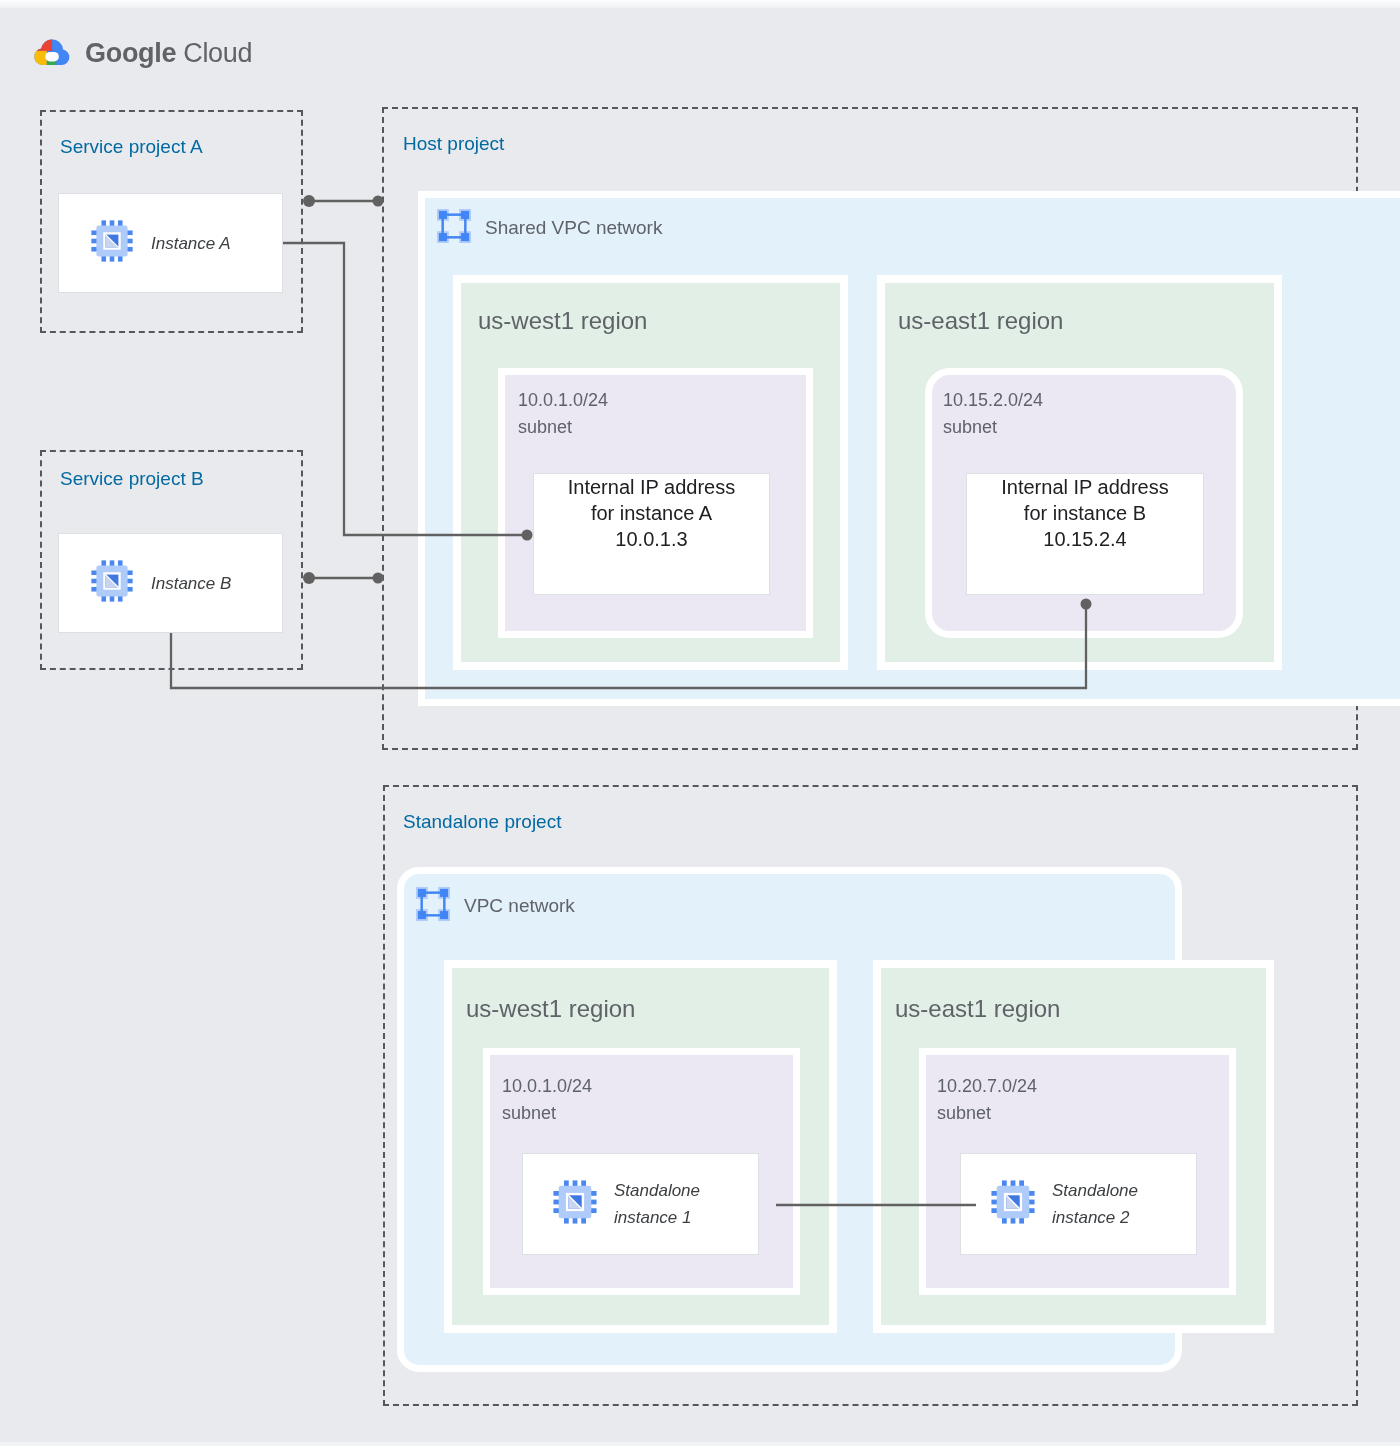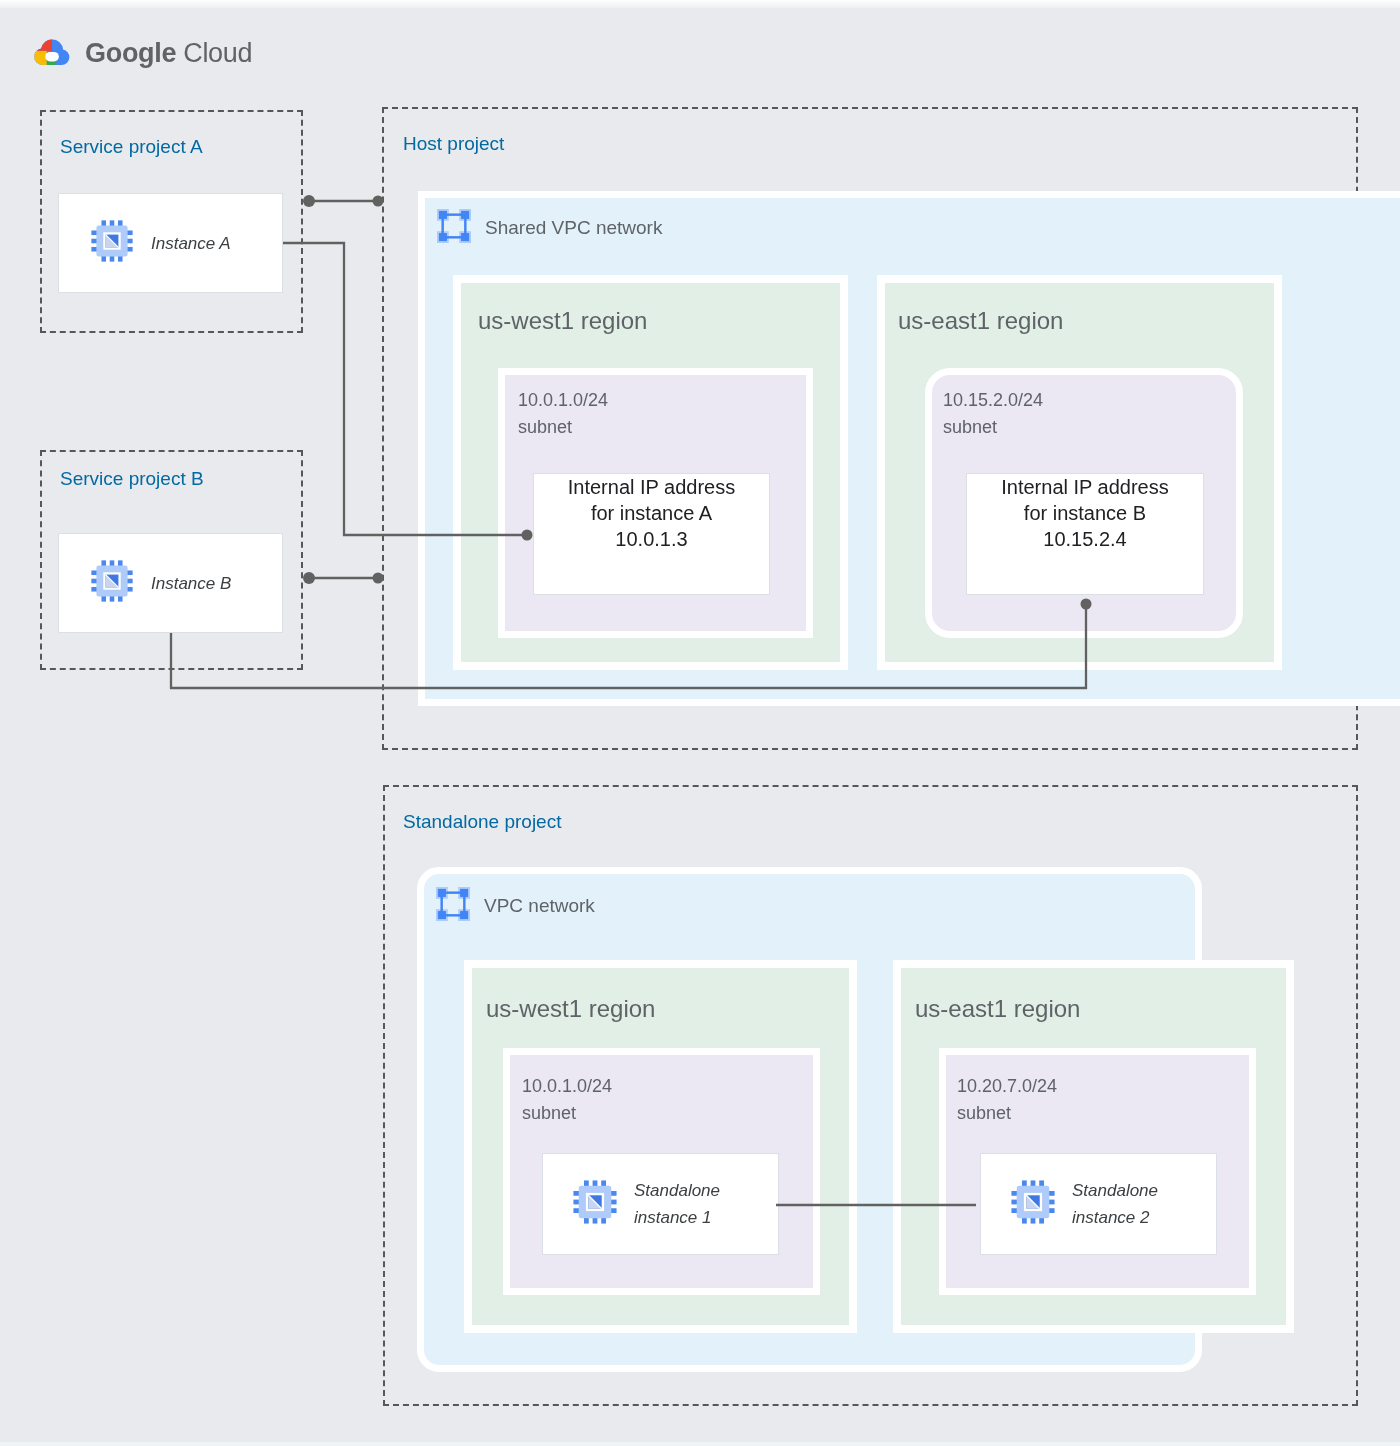--- a/index.html
+++ b/index.html
@@ -176,21 +176,21 @@
             <div>10.15.2.4</div>
           </div>
         </div>
       </div>
     </div>
   </div>
 
   <div class="dashed-box" style="left:383px;top:785px;width:975px;height:621px;">
     <div class="proj-label" style="left:18px;top:24px;">Standalone project</div>
 
-    <div class="net-box" style="left:32px;top:80px;width:785px;height:505px;border-radius:22px;">
+    <div class="net-box" style="left:12px;top:80px;width:785px;height:505px;border-radius:22px;">
       <div class="net-header" style="left:12px;top:13px;">
         <span class="icon-slot-vpc">
   <svg viewBox="0 0 36 36" width="34" height="34" aria-hidden="true">
     <rect x="0" y="0" width="12.5" height="12.5" fill="#aecbfa"></rect>
     <rect x="23.5" y="0" width="12.5" height="12.5" fill="#aecbfa"></rect>
     <rect x="0" y="23.5" width="12.5" height="12.5" fill="#aecbfa"></rect>
     <rect x="23.5" y="23.5" width="12.5" height="12.5" fill="#aecbfa"></rect>
     <rect x="6" y="6" width="24" height="24" fill="none" stroke="#4285f4" stroke-width="2.6"></rect>
     <rect x="2" y="2" width="8.5" height="8.5" fill="#4285f4"></rect>
     <rect x="25.5" y="2" width="8.5" height="8.5" fill="#4285f4"></rect>

